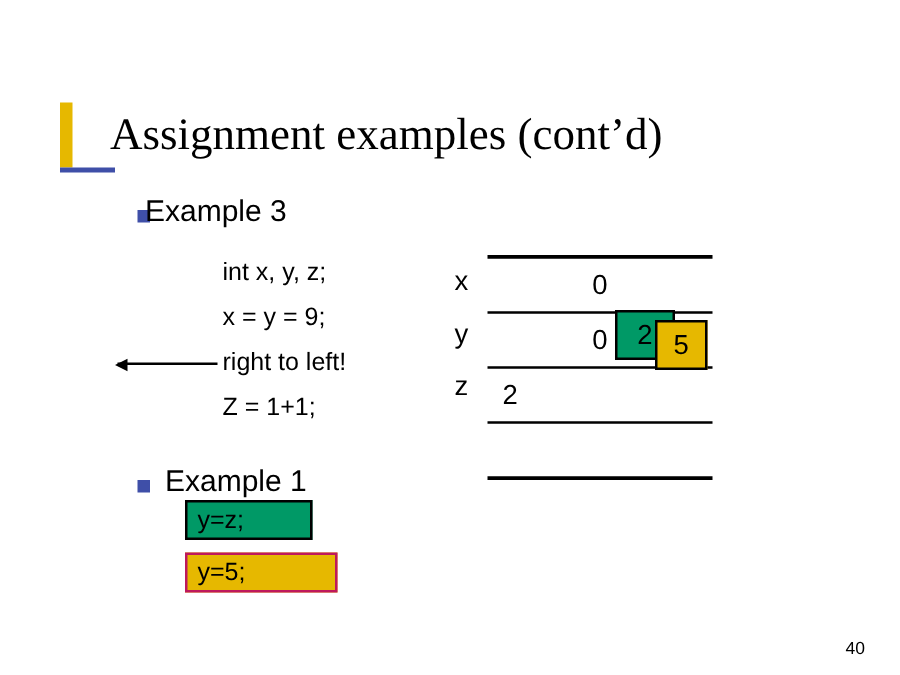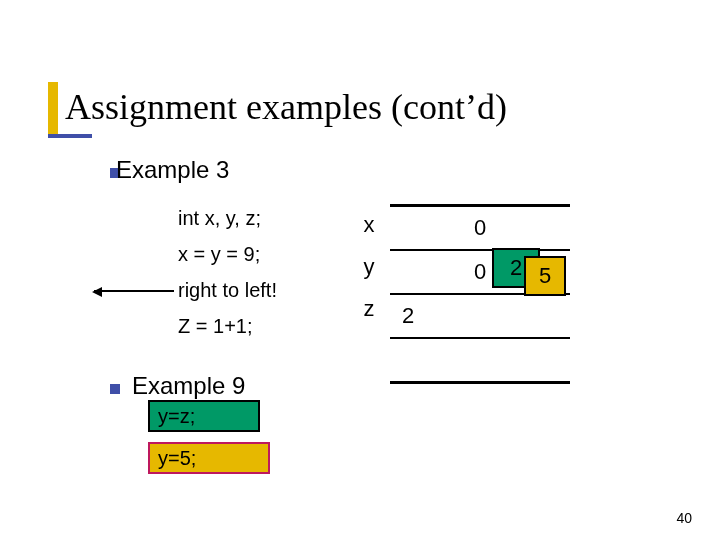--- a/index.html
+++ b/index.html
@@ -30,21 +30,21 @@
   .title-accent-h {
     position: absolute;
     left: 48px;
     top: 134px;
     width: 44px;
     height: 4px;
     background: #3f4fa8;
   }
   .title {
     position: absolute;
-    left: 65px;
+    left: 88px;
     top: 86px;
     font-family: "Times New Roman", Times, serif;
     font-size: 36px;
     color: #000;
   }
 
   
   .bullet1-sq {
     position: absolute;
     left: 110px;
@@ -170,21 +170,21 @@
     position: absolute;
     left: 132px;
     top: 372px;
     font-size: 24px;
   }
 
   .greenbox1 {
     position: absolute;
     left: 148px;
     top: 400px;
-    width: 112px;
+    width: 102px;
     height: 32px;
     background: #009966;
     border: 2px solid #000;
     font-size: 20px;
     display: flex;
     align-items: center;
     padding-left: 8px;
     box-sizing: border-box;
   }
   .yellowbox1 {
@@ -251,21 +251,21 @@
   </div>
 
   <div class="overlay-green">
     <span>2</span>
   </div>
   <div class="overlay-yellow">
     <span>5</span>
   </div>
 
   <div class="bullet2-sq"></div>
-  <div class="subhead2">Example 9</div>
+  <div class="subhead2">Example 1</div>
 
   <div class="greenbox1">
     <span>y=z;</span>
   </div>
   <div class="yellowbox1">
     <span>y=5;</span>
   </div>
 
   <div class="pagenum">40</div>
 </div>

